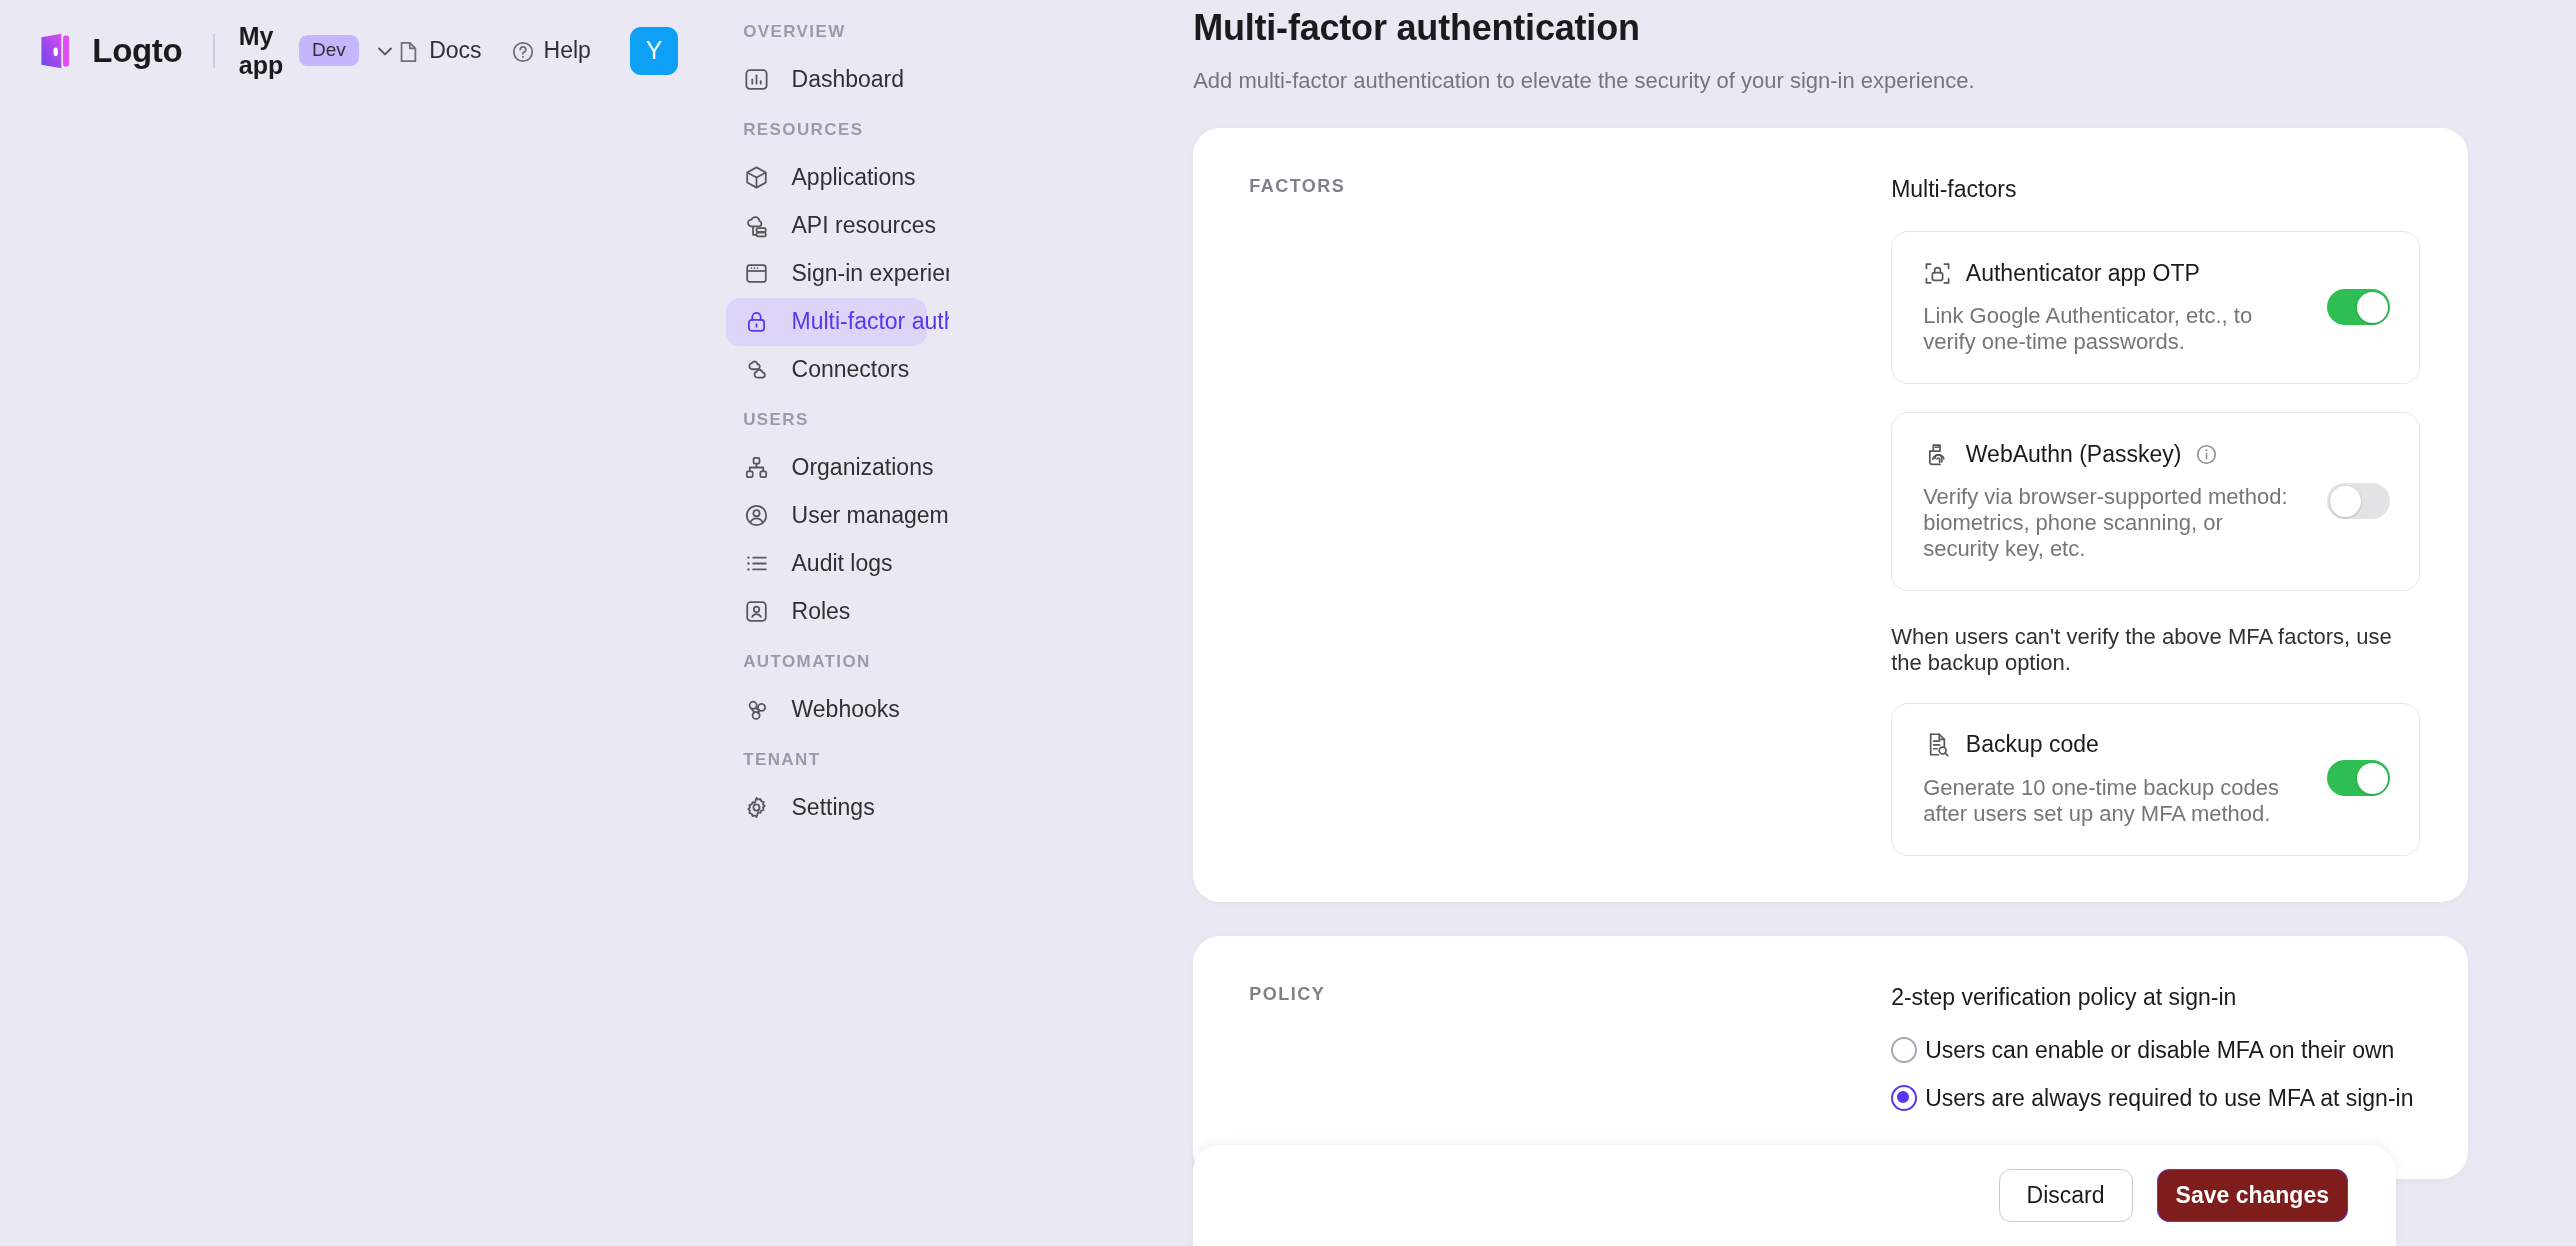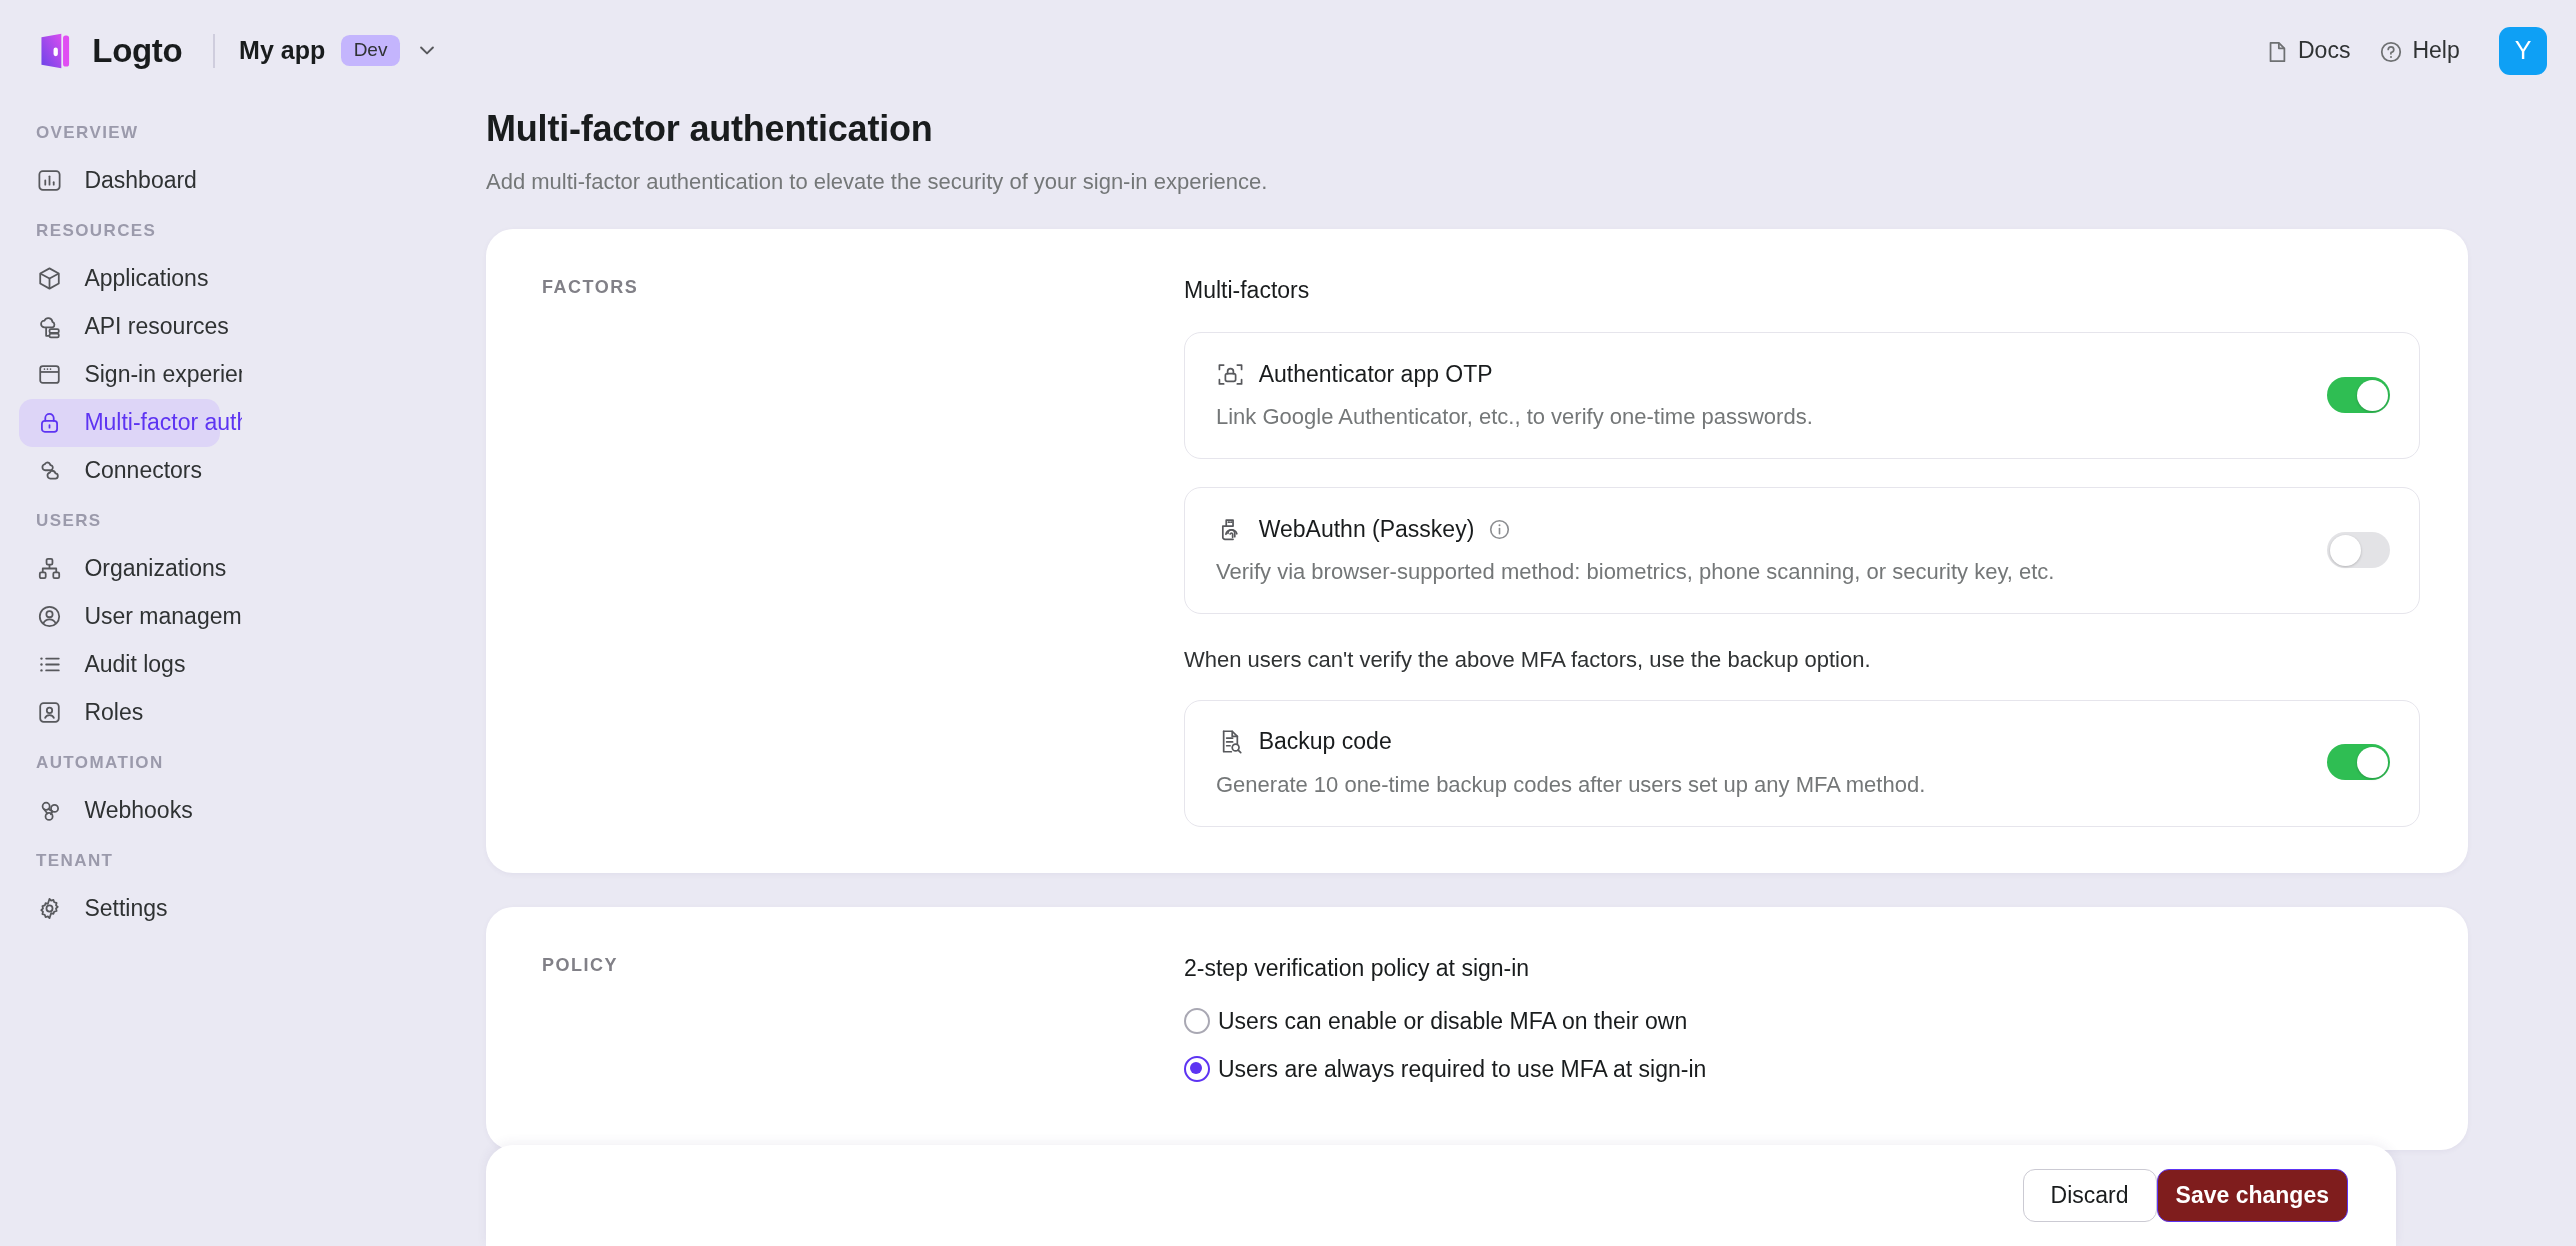--- a/index.html
+++ b/index.html
@@ -4,21 +4,21 @@
 <style>
   * { box-sizing: border-box; margin: 0; padding: 0; }
   html, body {
     width: 2576px; height: 1246px;
     overflow: hidden;
     background: #eae9f3;
     font-family: "Liberation Sans", sans-serif;
     -webkit-font-smoothing: antialiased;
   }
 
-  .app { position: relative; width: 2576px; height: 1246px; display: flex; flex-direction: column; }
+  .app { position: relative; width: 2576px; height: 1246px; display: flex; flex-direction: row; }
 
   
   .topbar {
     height: 101px; flex: 0 0 101px;
     display: flex; align-items: center;
     padding: 0 29px 0 38px;
     background: #eae9f3;
   }
   .brand { display: flex; align-items: center; gap: 16.3px; }
   .logo-mark { width: 38px; height: 38px; position: relative; display: block; }
@@ -149,20 +149,21 @@
 
   
   .bottom-bar {
     position: absolute; left: 244px; right: 180px; bottom: 0;
     height: 101px;
     background: #fff;
     border-radius: 27px 27px 0 0;
     box-shadow: 0 -2.6px 10.3px rgba(70,60,110,0.07);
     display: flex; align-items: center; justify-content: flex-end;
     padding: 0 48px 0 0;
+    gap: 24px;
   }
   .btn {
     border-radius: 12px; font-size: 23px; cursor: pointer;
     display: flex; align-items: center; justify-content: center;
     height: 53px; padding: 0 27px; white-space: nowrap;
   }
   .btn-secondary { background: #fff; border: 1.7px solid #cbcad3; color: #191c1d; }
   .btn-primary { background: #7f1d1d; border: 1.7px solid #5d34f2; color: #fff; font-weight: 700; padding: 0 18px; }
 </style>
 </head>

